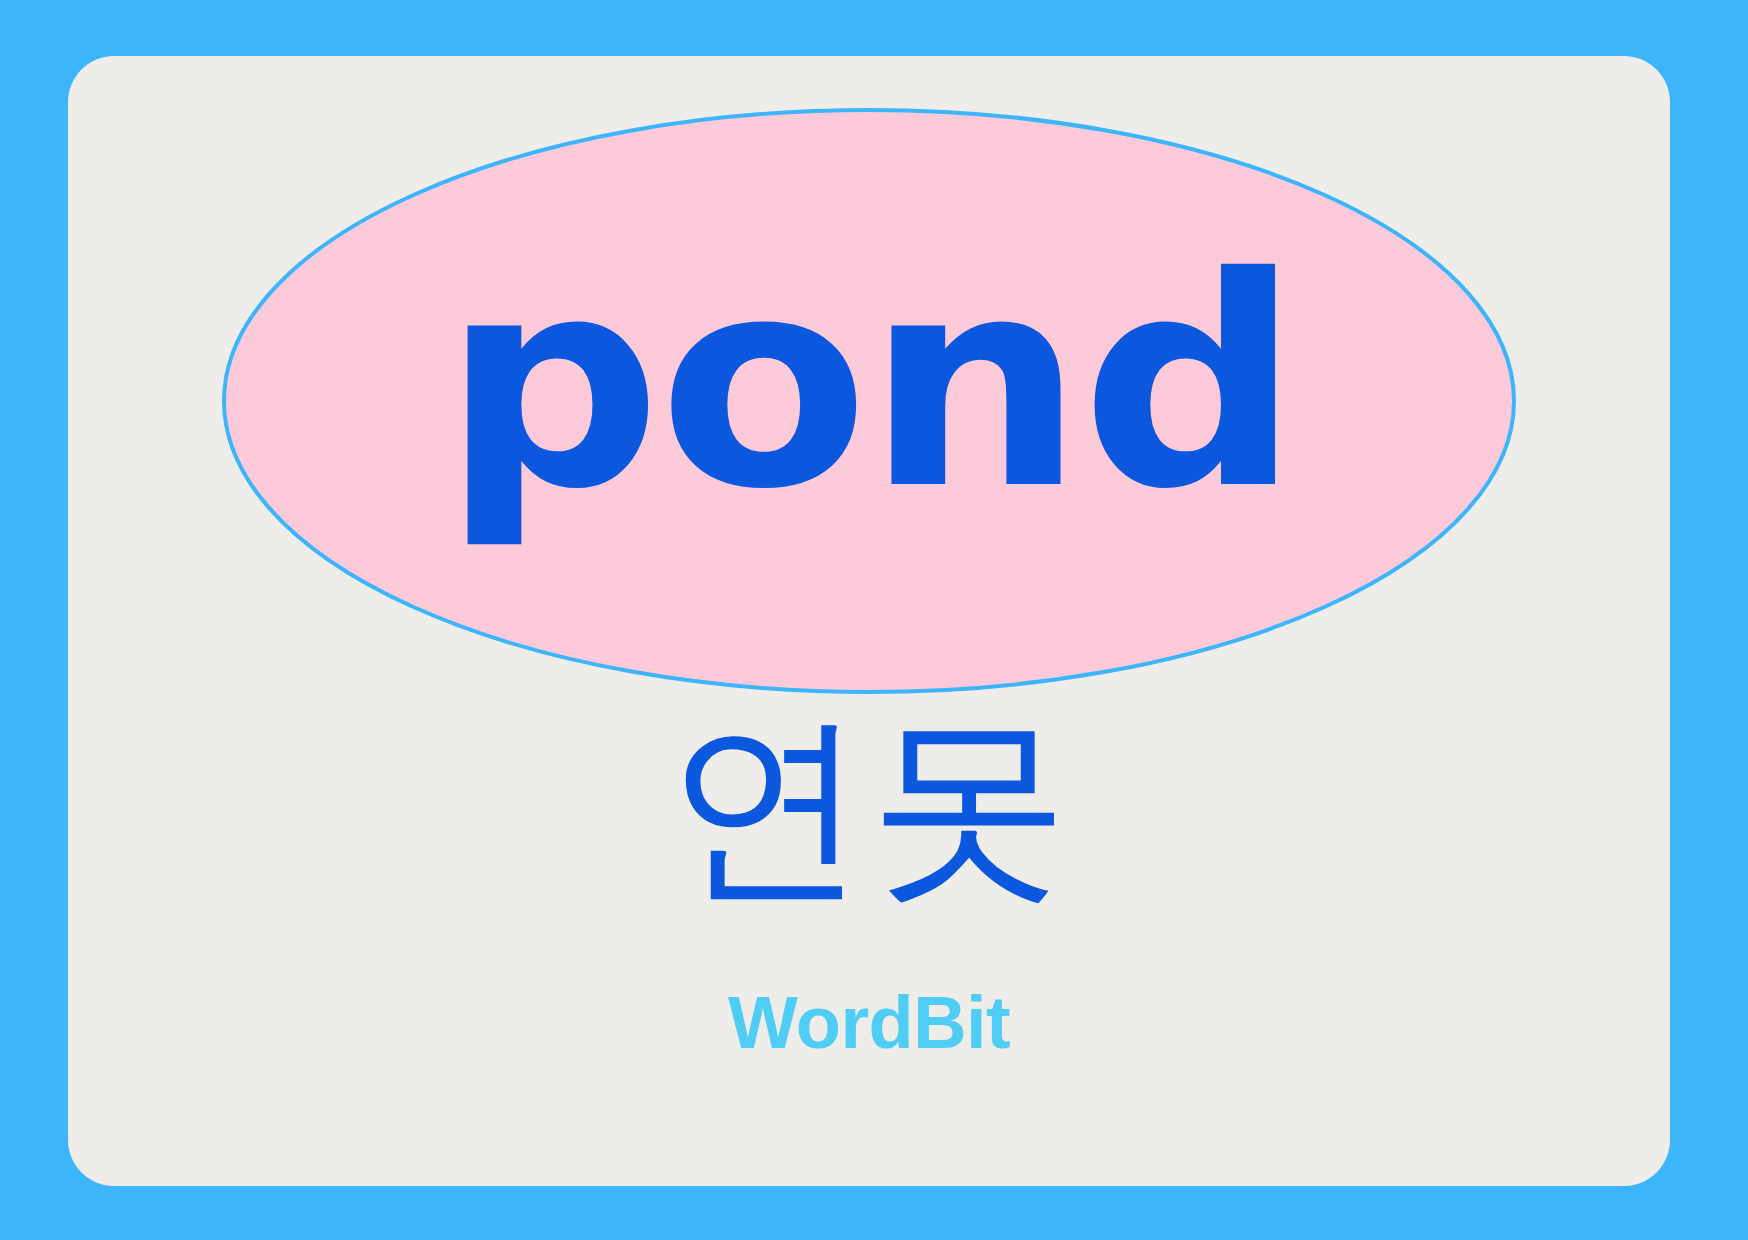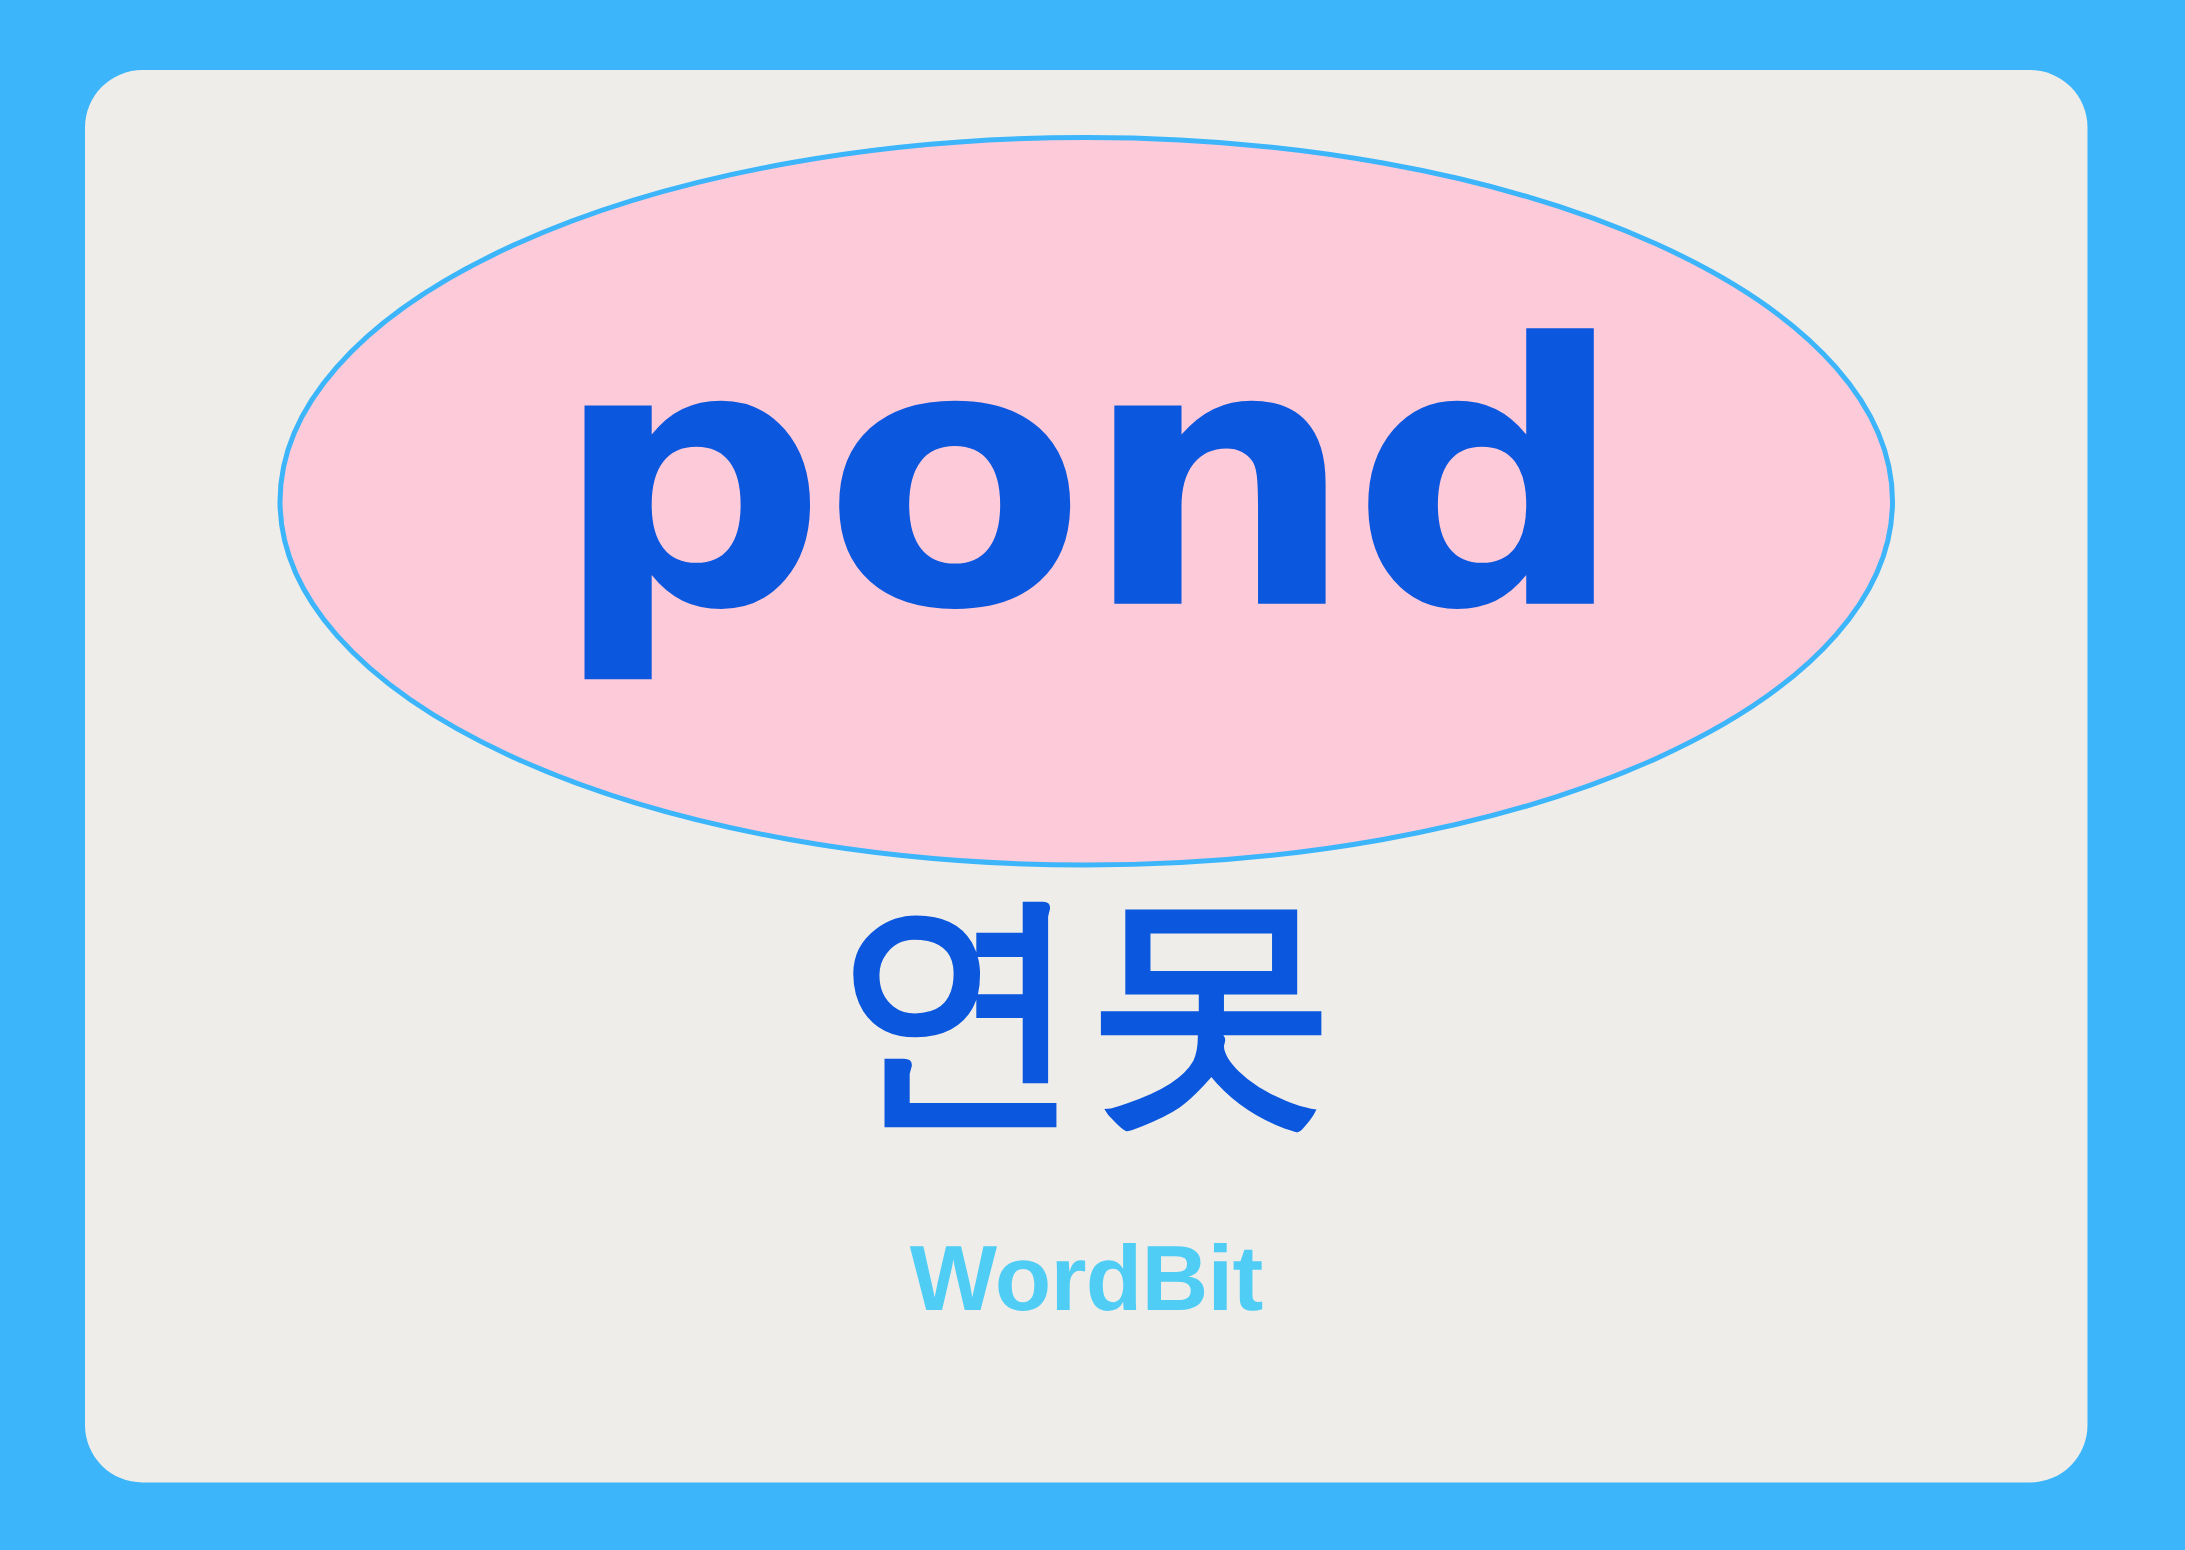--- a/index.html
+++ b/index.html
@@ -68,21 +68,21 @@
   }
   .meaning-layer {
     position: absolute;
     left: 0;
     top: 650px;
     width: 1602px;
     text-align: center;
   }
   .meaning {
     font-family: "DejaVu Sans", "Liberation Sans", sans-serif;
-    font-weight: 700;
+    font-weight: 400;
     font-size: 200px;
     line-height: 1.0;
     letter-spacing: 0.01em;
     color: #0b57de;
     white-space: nowrap;
   }
   .brand-layer {
     position: absolute;
     left: 0;
     top: 930px;

